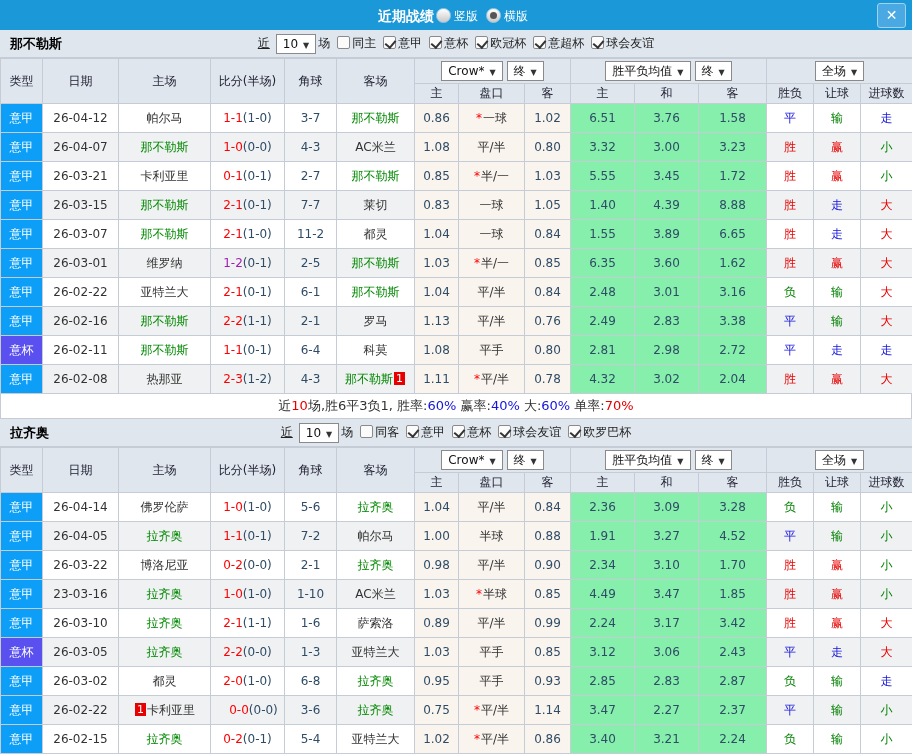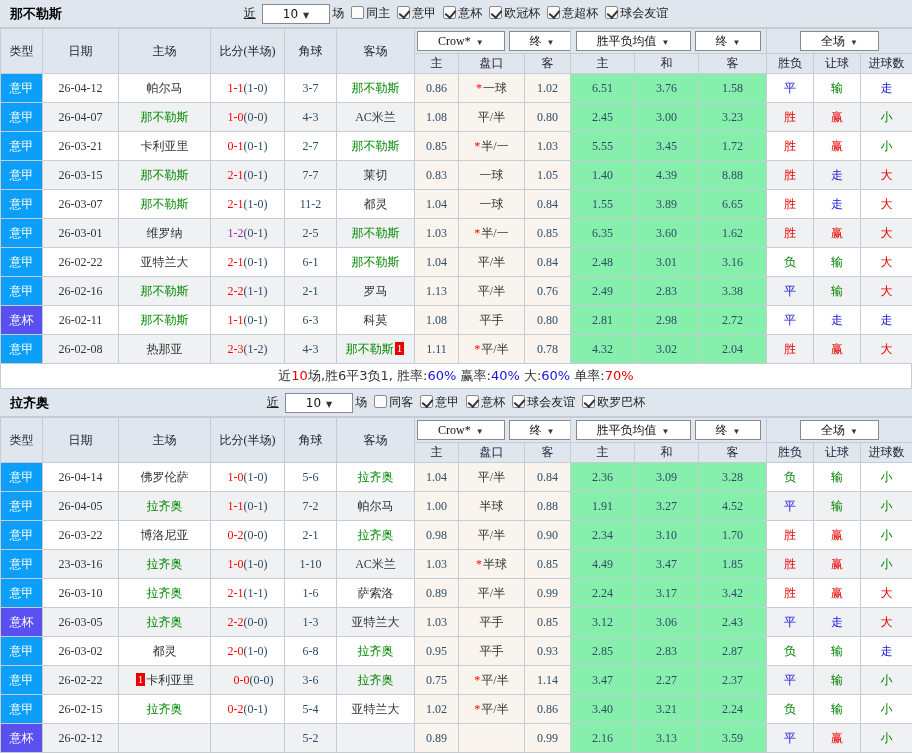--- a/index.html
+++ b/index.html
@@ -16,29 +16,29 @@
   .radio-label{font-size:12px;vertical-align:middle;margin-right:6px;}
   .close-btn{position:absolute;right:6px;top:3px;width:27px;height:23px;line-height:23px;
              background:#4aa9e2;border:1px solid #9ed3f2;border-radius:3px;color:#fff;
              font-weight:bold;font-size:14px;text-align:center;cursor:pointer;}
   
   .team-bar{height:27px;line-height:27px;background:#dfe6ee;position:relative;text-align:center;
             border-bottom:1px solid #c5ccd5;}
   .team-name{position:absolute;left:10px;font-weight:bold;font-size:13px;color:#000;}
   .filters{display:inline-block;font-size:12px;color:#222;}
   .near{text-decoration:underline;margin-right:4px;}
-  .select{display:inline-block;border:1px solid #8a8a8a;background:#fff;padding:0 20px;
+  .select{display:inline-block;border:1px solid #8a8a8a;background:#fff;padding:0 6px;
           height:18px;line-height:18px;font-size:12px;color:#111;vertical-align:middle;margin:0 2px;}
   .select .arrow{font-size:8px;margin-left:5px;color:#333;}
   .cb{display:inline-block;width:13px;height:13px;box-sizing:border-box;border:1px solid #8a8a8a;
       background:#fbfbfb;border-radius:2px;vertical-align:-2px;margin:0 2px 0 7px;position:relative;}
   .cb.checked::after{content:"";position:absolute;left:3px;top:1px;width:5px;height:8px;
       border:solid #333;border-width:0 2px 2px 0;transform:rotate(40deg);}
   
-  table.grid{border-collapse:collapse;table-layout:fixed;width:912px;font-family:Liberation Serif, serif;}
+  table.grid{border-collapse:collapse;table-layout:fixed;width:912px;}
   .grid th,.grid td{border:1px solid #c5ccd5;text-align:center;overflow:hidden;white-space:nowrap;padding:0;}
   .grid thead th{background:#dfe6ee;font-weight:normal;font-size:12px;color:#223;}
   .grid thead tr.h1 th{height:24px;}
   .grid thead tr.h2 th{height:19px;}
   .grid tbody td{height:28px;font-size:12px;}
   .grid tbody tr:nth-child(even) td:not(.bgo):not(.bga){background:#f0f1f2;}
   td.bgo{background:#faf4ee;}
   td.bga{background:#86efac;}
   td.num{color:#2f4c66;}
   td.type-cell{color:#fff;font-size:12px;}
@@ -48,20 +48,24 @@
   .star{margin-right:1px;}
   .res{font-weight:normal;}
   
   .summary{height:24px;line-height:24px;text-align:center;font-size:13px;background:#fff;
            border-left:1px solid #c5ccd5;border-right:1px solid #c5ccd5;border-bottom:1px solid #c5ccd5;}
 </style>
 </head>
 <body>
 
 <div class="window">
+  <div class="titlebar">
+    <span class="title">近期战绩</span><span class="radio"></span><span class="radio-label">竖版</span><span class="radio checked"></span><span class="radio-label">横版</span>
+    <div class="close-btn">✕</div>
+  </div>
   <div id="sections">
       <div class="section">
         <div class="team-bar"><span class="team-name">那不勒斯</span><div class="filters"><span class="near">近</span><span class="select"><span>10</span><span class="arrow">▼</span></span><span>场</span><span class="cb"></span><span>同主</span><span class="cb checked"></span><span>意甲</span><span class="cb checked"></span><span>意杯</span><span class="cb checked"></span><span>欧冠杯</span><span class="cb checked"></span><span>意超杯</span><span class="cb checked"></span><span>球会友谊</span></div></div>
         <table class="grid">
           <colgroup>
             <col style="width: 42px;">
             <col style="width: 76px;">
             <col style="width: 92px;">
             <col style="width: 74px;">
             <col style="width: 52px;">
@@ -121,21 +125,21 @@
             <tr>
               <td class="type-cell" style="background: rgb(13, 159, 247);">意甲</td>
               <td>26-04-07</td>
               <td><span style="color: rgb(0, 136, 0);">那不勒斯</span></td>
               <td><span style="color: rgb(255, 0, 0);">1-0</span><span class="ht">(0-0)</span></td>
               <td class="num">4-3</td>
               <td><span>AC米兰</span></td>
               <td class="num bgo">1.08</td>
               <td class="bgo"><span>平/半</span></td>
               <td class="num bgo">0.80</td>
-              <td class="num bga">2.45</td>
+              <td class="num bga">3.32</td>
               <td class="num bga">3.00</td>
               <td class="num bga">3.23</td>
               <td class="res" style="color: rgb(230, 0, 0);">胜</td>
               <td class="res" style="color: rgb(230, 0, 0);">赢</td>
               <td class="res" style="color: rgb(0, 128, 0);">小</td>
             </tr>
             <tr>
               <td class="type-cell" style="background: rgb(13, 159, 247);">意甲</td>
               <td>26-03-21</td>
               <td><span>卡利亚里</span></td>
@@ -235,21 +239,21 @@
               <td class="num bga">3.38</td>
               <td class="res" style="color: rgb(20, 20, 220);">平</td>
               <td class="res" style="color: rgb(0, 128, 0);">输</td>
               <td class="res" style="color: rgb(230, 0, 0);">大</td>
             </tr>
             <tr>
               <td class="type-cell" style="background: rgb(90, 80, 240);">意杯</td>
               <td>26-02-11</td>
               <td><span style="color: rgb(0, 136, 0);">那不勒斯</span></td>
               <td><span style="color: rgb(255, 0, 0);">1-1</span><span class="ht">(0-1)</span></td>
-              <td class="num">6-3</td>
+              <td class="num">6-4</td>
               <td><span>科莫</span></td>
               <td class="num bgo">1.08</td>
               <td class="bgo"><span>平手</span></td>
               <td class="num bgo">0.80</td>
               <td class="num bga">2.81</td>
               <td class="num bga">2.98</td>
               <td class="num bga">2.72</td>
               <td class="res" style="color: rgb(20, 20, 220);">平</td>
               <td class="res" style="color: rgb(20, 20, 220);">走</td>
               <td class="res" style="color: rgb(20, 20, 220);">走</td>

